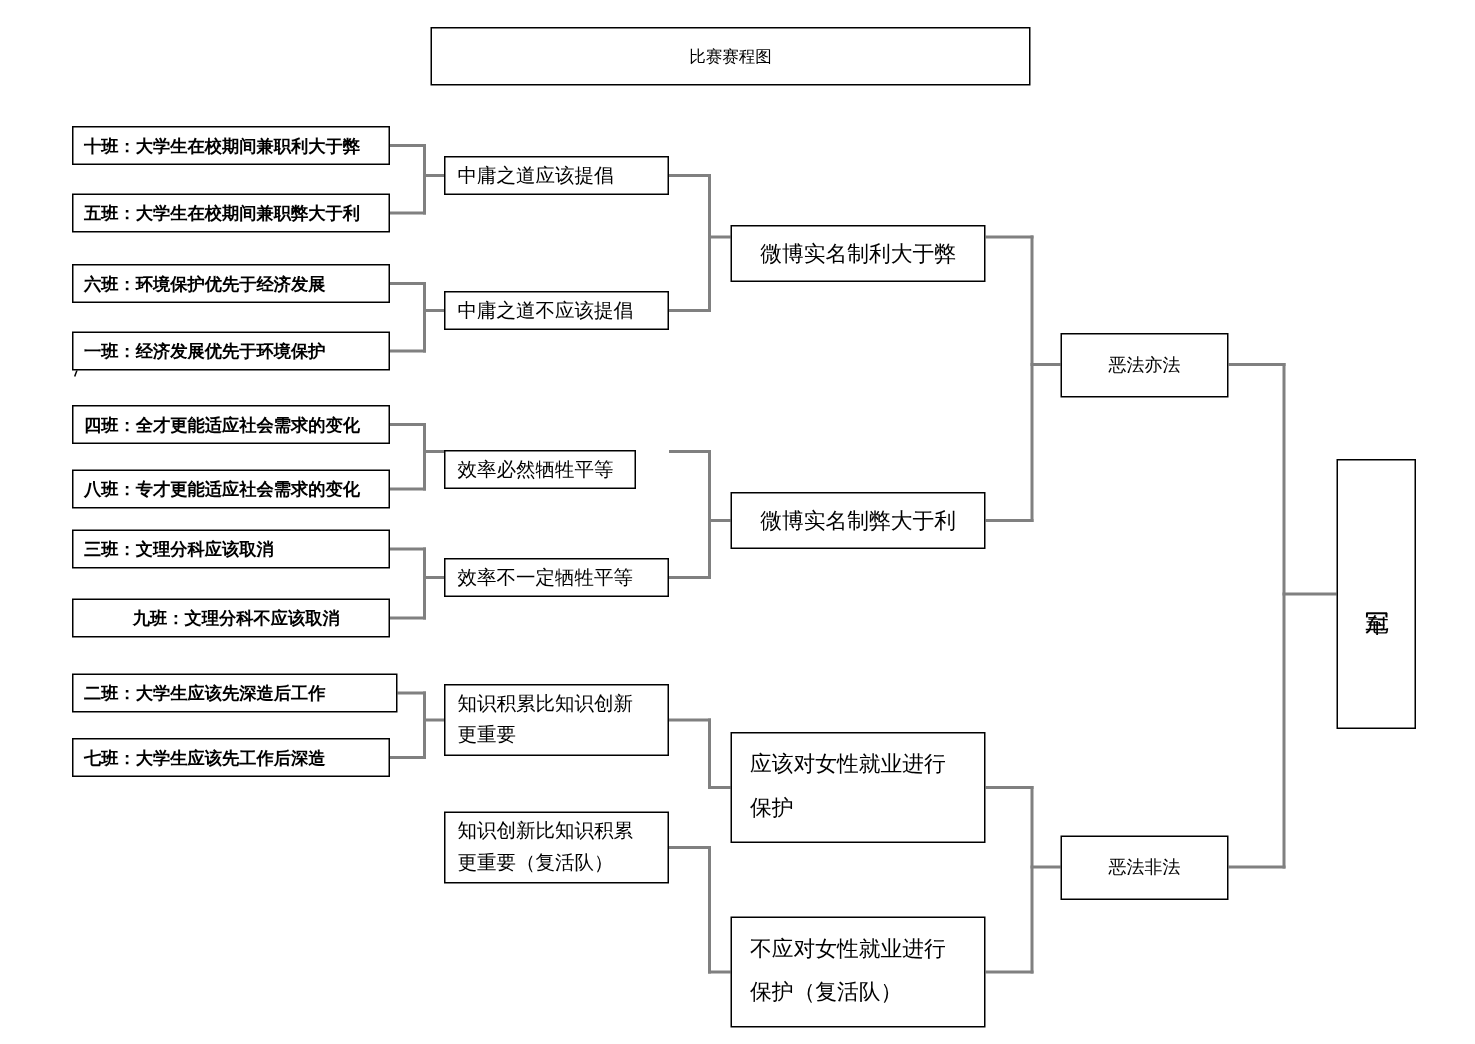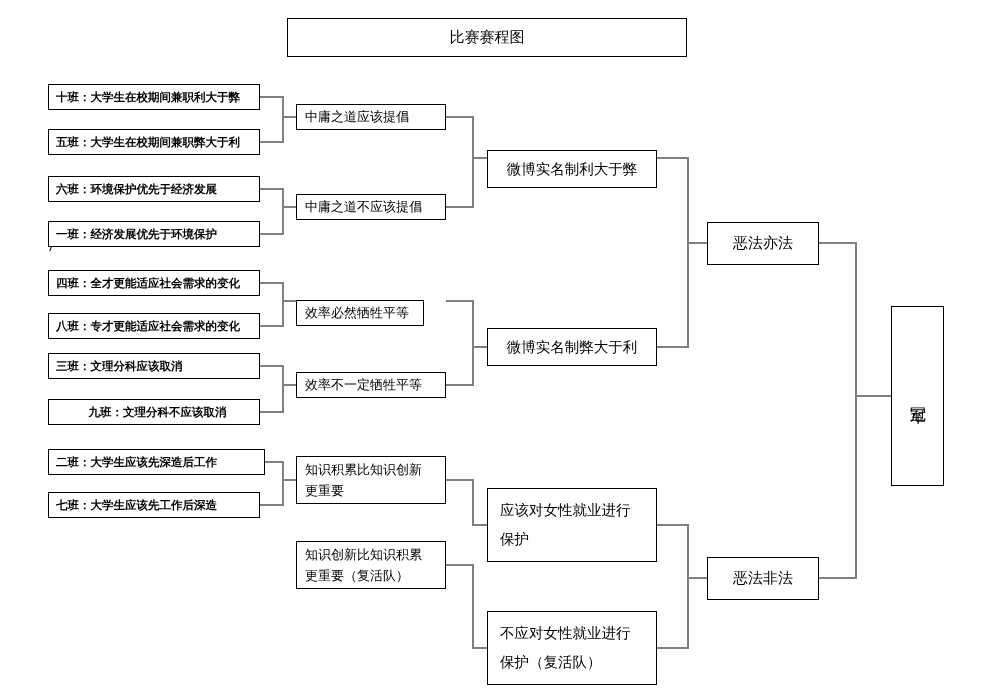--- a/index.html
+++ b/index.html
@@ -22,21 +22,21 @@
     box-sizing: border-box;
     border: 1px solid #000000;
     background: #ffffff;
     color: #000000;
     display: flex;
     align-items: center;
     z-index: 3;
   }
   .box-title {
     justify-content: center;
-    font-size: 15px;
+    font-size: 11px;
     font-weight: normal;
   }
   .r1 {
     font-size: 11.5px;
     font-weight: bold;
     letter-spacing: 0px;
     padding-left: 7px;
     justify-content: flex-start;
   }
   .r2 {
@@ -53,21 +53,21 @@
     font-size: 14.5px;
     font-weight: normal;
     justify-content: center;
   }
   .r3.left {
     justify-content: flex-start;
     padding-left: 12px;
     line-height: 2.0;
   }
   .r4 {
-    font-size: 15px;
+    font-size: 12px;
     justify-content: center;
   }
   .champ {
     font-size: 16px;
     justify-content: center;
     align-items: center;
     writing-mode: vertical-rl;
     text-orientation: upright;
     letter-spacing: 1px;
   }

